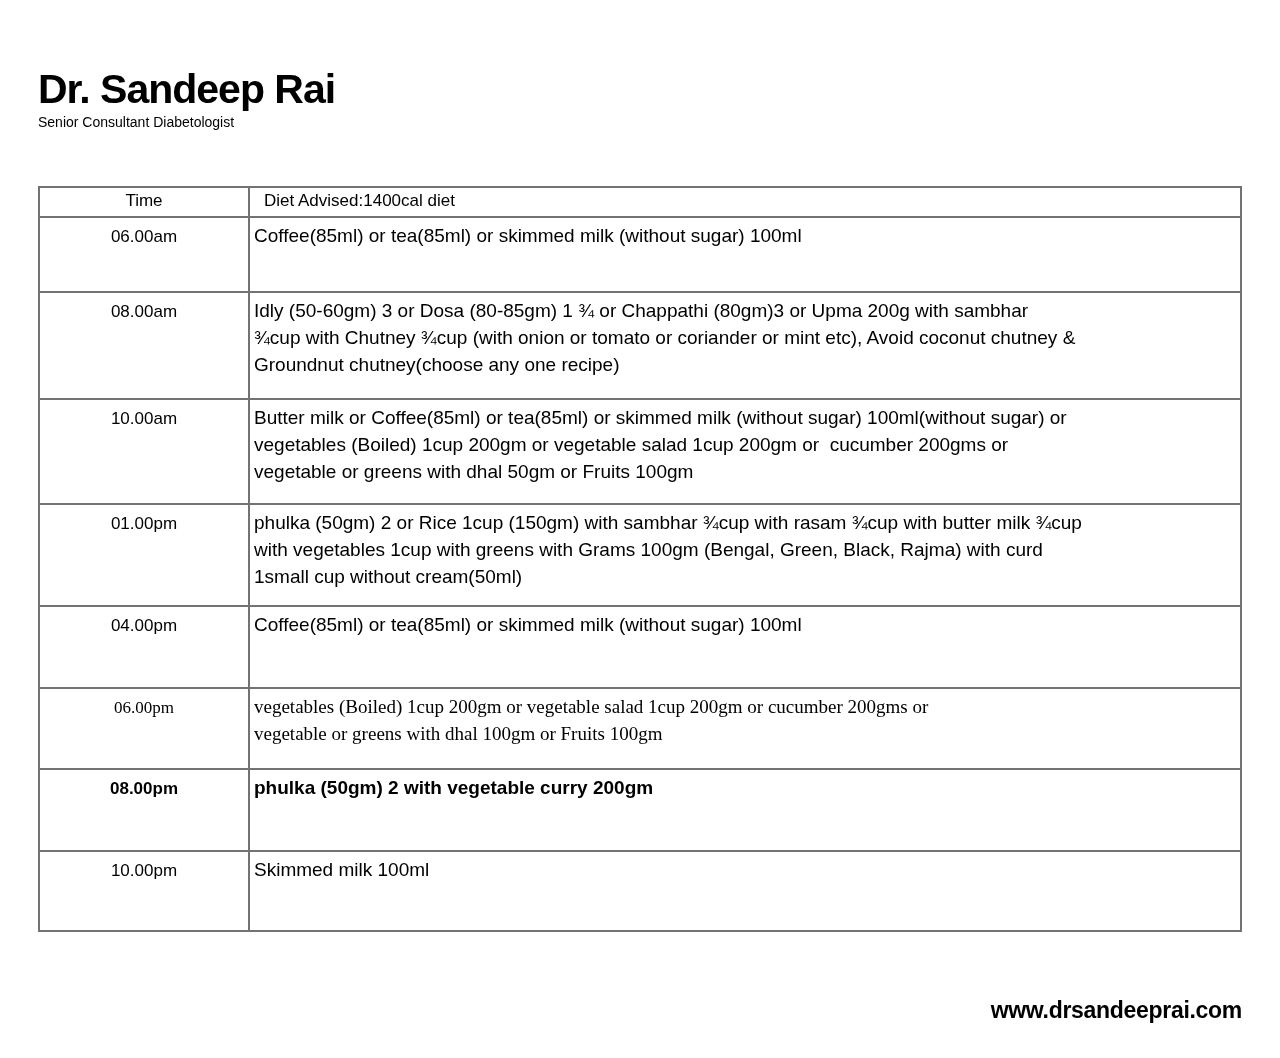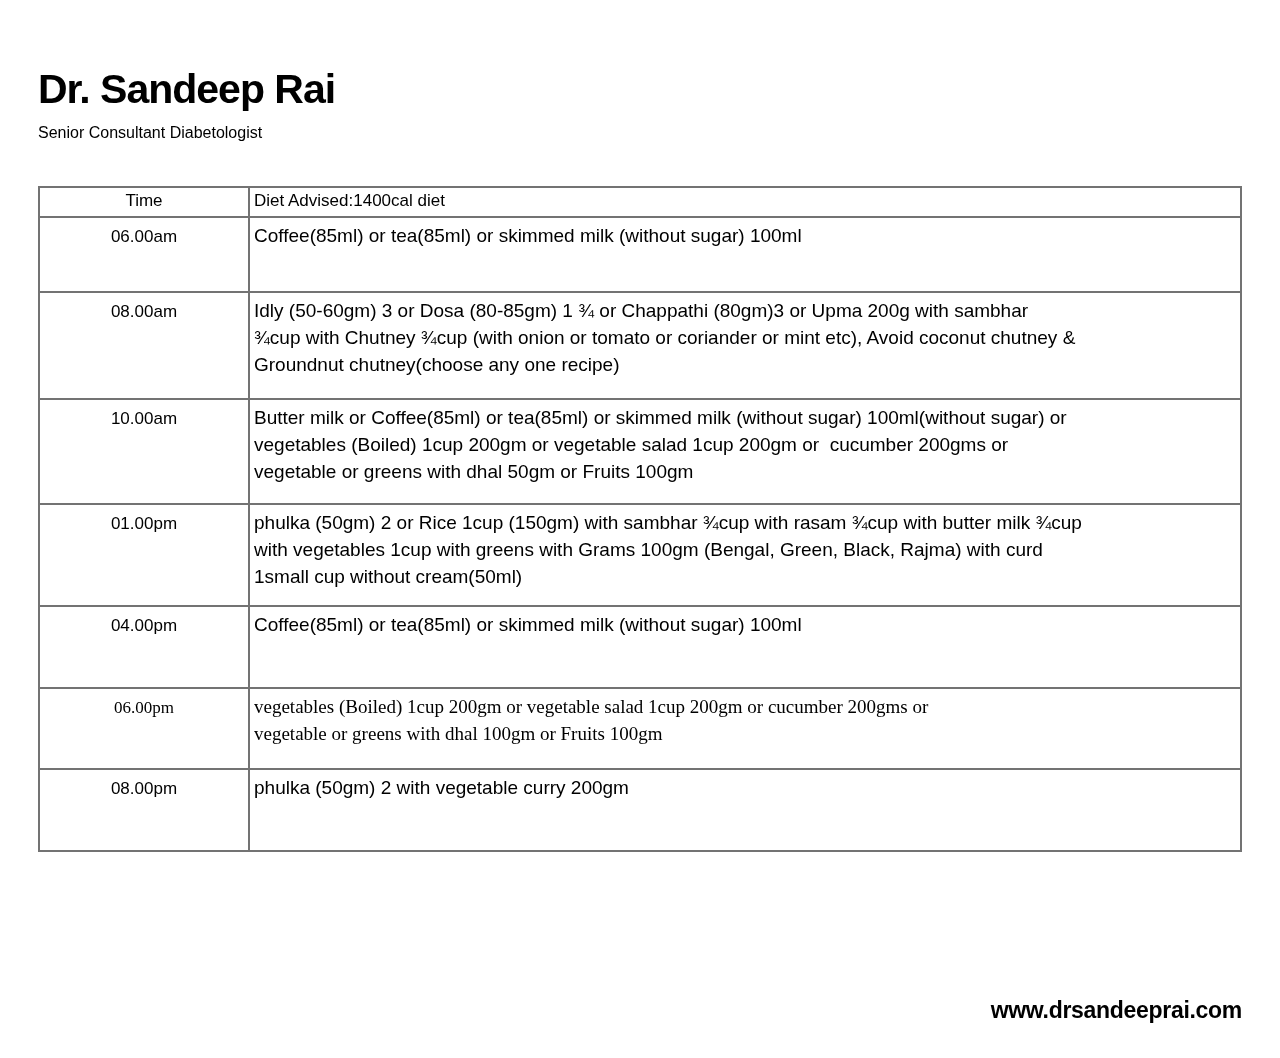--- a/index.html
+++ b/index.html
@@ -9,57 +9,57 @@
     width:1280px; height:1058px;
     font-family:"Liberation Sans", sans-serif;
     color:#000000;
     overflow:hidden;
   }
 
   .letterhead { position:absolute; left:38px; top:66px; }
   .doctor-name {
     font-size:41px; font-weight:bold; letter-spacing:-1px; line-height:1.15;
   }
-  .designation { font-size:16px; line-height:1.2; margin-top:10px; }
+  .designation { font-size:14px; line-height:1.2; margin-top:1px; }
 
   table.diet-table {
     position:absolute; left:38px; top:186px; width:1204px;
     border-collapse:collapse; table-layout:fixed;
   }
   .diet-table th, .diet-table td {
     border:2px solid #737373;
     vertical-align:top;
   }
   col.col-time { width:210px; }
 
   .diet-table thead tr { height:30px; }
   th.time-header {
     font-weight:normal; font-size:17px; text-align:center; padding:3px 2px;
   }
   th.diet-header {
-    font-weight:normal; font-size:17px; text-align:left; padding:3px 2px 3px 4px;
+    font-weight:normal; font-size:17px; text-align:left; padding:3px 2px 3px 14px;
   }
 
   td.time-cell {
     font-size:17px; text-align:center; padding-top:9px;
   }
   td.diet-cell {
     font-size:19px; line-height:1.42;
     padding:5px 6px 5px 4px;
     white-space:pre-wrap;
     margin-top:38px;
   }
 
   tbody tr:nth-child(1) { height:75px; }
   tbody tr:nth-child(2) { height:107px; }
   tbody tr:nth-child(3) { height:105px; }
   tbody tr:nth-child(4) { height:102px; }
   tbody tr:nth-child(5) { height:82px; }
   tbody tr:nth-child(6) { height:81px;font-family:Liberation Serif, serif; }
-  tbody tr:nth-child(7) { height:82px; }
+  tbody tr:nth-child(7) { height:82px;font-weight:bold; }
   tbody tr:nth-child(8) { height:80px; }
 
   .website-footer {
     position:absolute; right:38px; top:997px;
     font-size:23px; font-weight:bold; letter-spacing:-0.3px;
   }
 </style>
 </head>
 <body>
 
@@ -108,16 +108,20 @@
     </tr>
     <tr>
       <td class="time-cell">06.00pm</td>
       <td class="diet-cell">vegetables (Boiled) 1cup 200gm or vegetable salad 1cup 200gm or cucumber 200gms or
 vegetable or greens with dhal 100gm or Fruits 100gm</td>
     </tr>
     <tr>
       <td class="time-cell">08.00pm</td>
       <td class="diet-cell">phulka (50gm) 2 with vegetable curry 200gm</td>
     </tr>
+    <tr>
+      <td class="time-cell">10.00pm</td>
+      <td class="diet-cell">Skimmed milk 100ml</td>
+    </tr>
   </tbody>
 </table>
 
 <div class="website-footer">www.drsandeeprai.com</div>
 
 </body></html>

